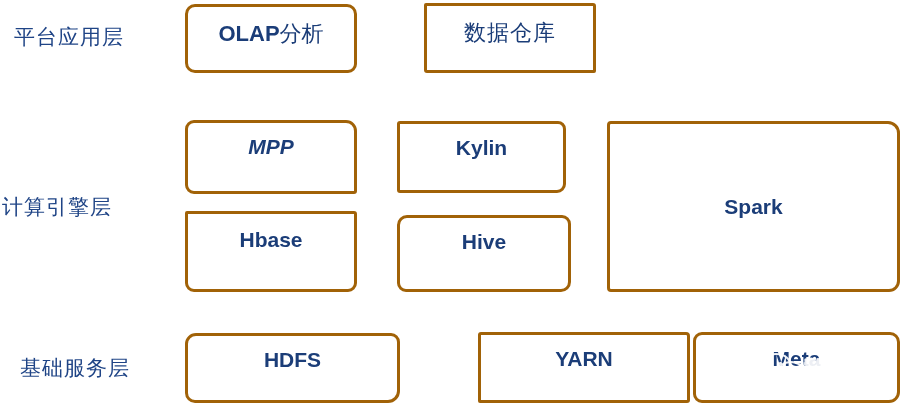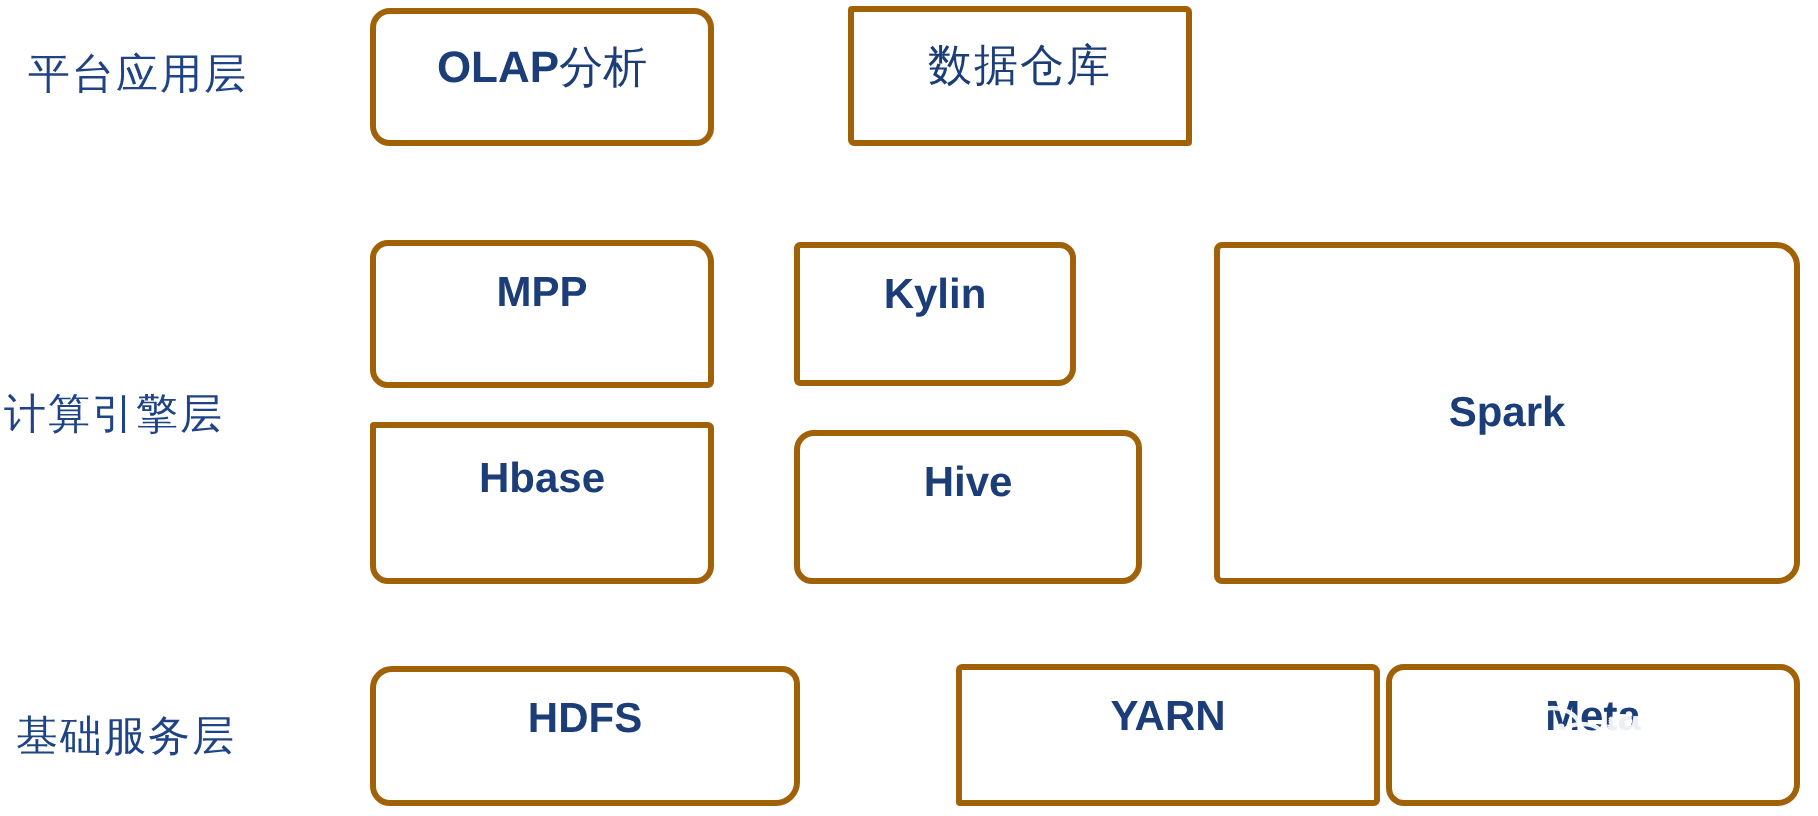--- a/index.html
+++ b/index.html
@@ -112,36 +112,36 @@
 </style>
 </head>
 <body>
 
 <div id="canvas">
 
   <div class="layer-label" style="left:14px; top:27px;">平台应用层</div>
 
   <div class="layer-label" style="left:2px; top:197px;">计算引擎层</div>
 
-  <div class="layer-label" style="left:8px; top:358px;text-align:right;">基础服务层</div>
+  <div class="layer-label" style="left:20px; top:358px;text-align:right;">基础服务层</div>
 
   <div class="node mixed r-a top-text" style="left:185px; top:4px; width:172px; height:69px;">
     <div class="node-label"><span>OLAP</span><span class="cjk-part">分析</span></div>
   </div>
 
   <div class="node cjk r-b top-text" style="left:424px; top:3px; width:172px; height:70px;">
     <div class="node-label">数据仓库</div>
   </div>
 
 
-  <div class="node lat r-d top-text" style="left:185px; top:120px; width:172px; height:74px;">
+  <div class="node lat r-d top-text" style="left:185px; top:120px; width:172px; height:74px;font-style:italic;">
     <div class="node-label">MPP</div>
   </div>
 
-  <div class="node lat r-e top-text" style="left:397px; top:121px; width:141px; height:72px;">
+  <div class="node lat r-e top-text" style="left:397px; top:121px; width:169px; height:72px;">
     <div class="node-label">Kylin</div>
   </div>
 
   <div class="node lat r-f mid-text" style="left:607px; top:121px; width:293px; height:171px;">
     <div class="node-label">Spark</div>
   </div>
 
   <div class="node lat r-g top-text2" style="left:185px; top:211px; width:172px; height:81px;text-decoration:underline;">
     <div class="node-label">Hbase</div>
   </div>

